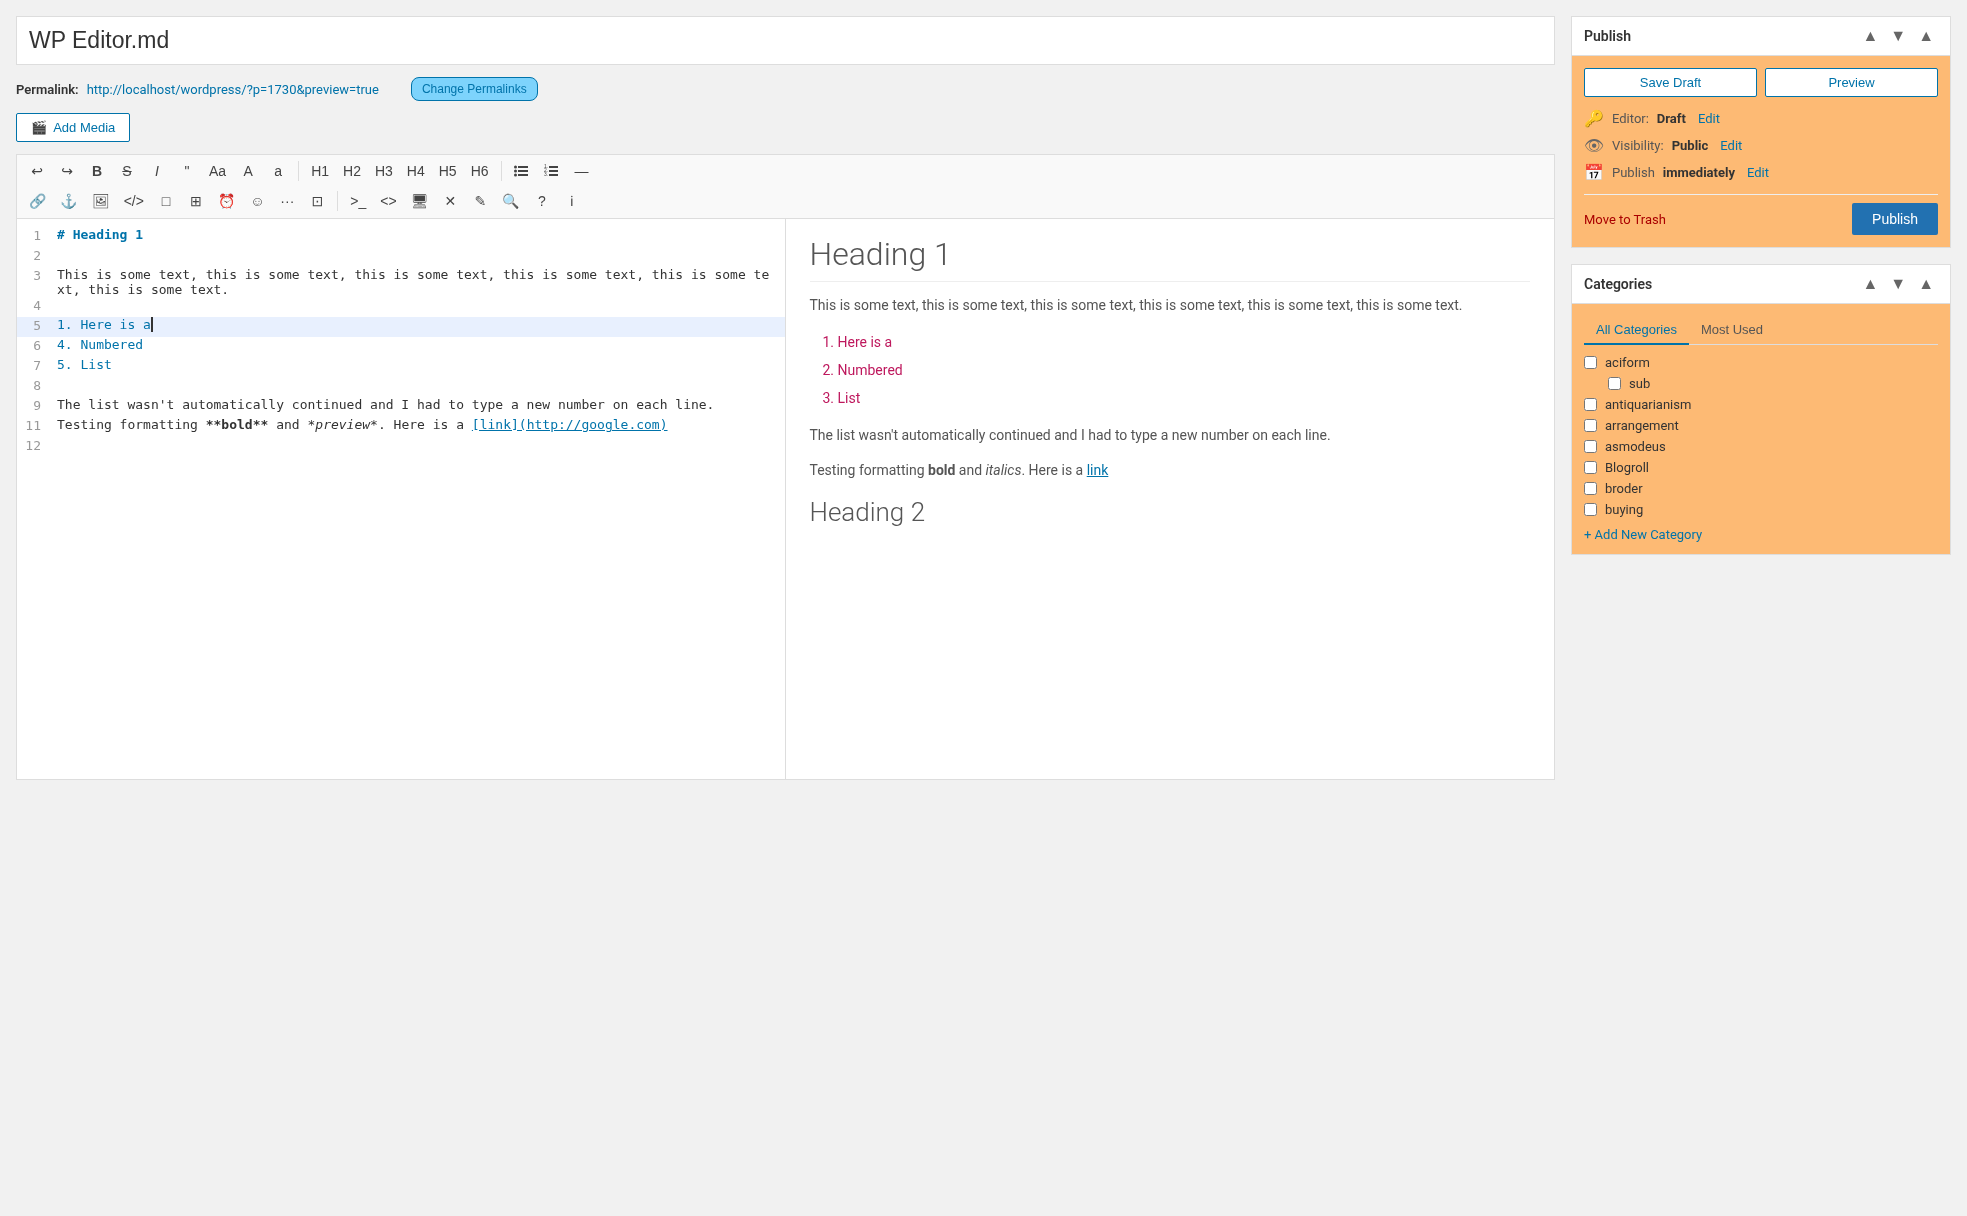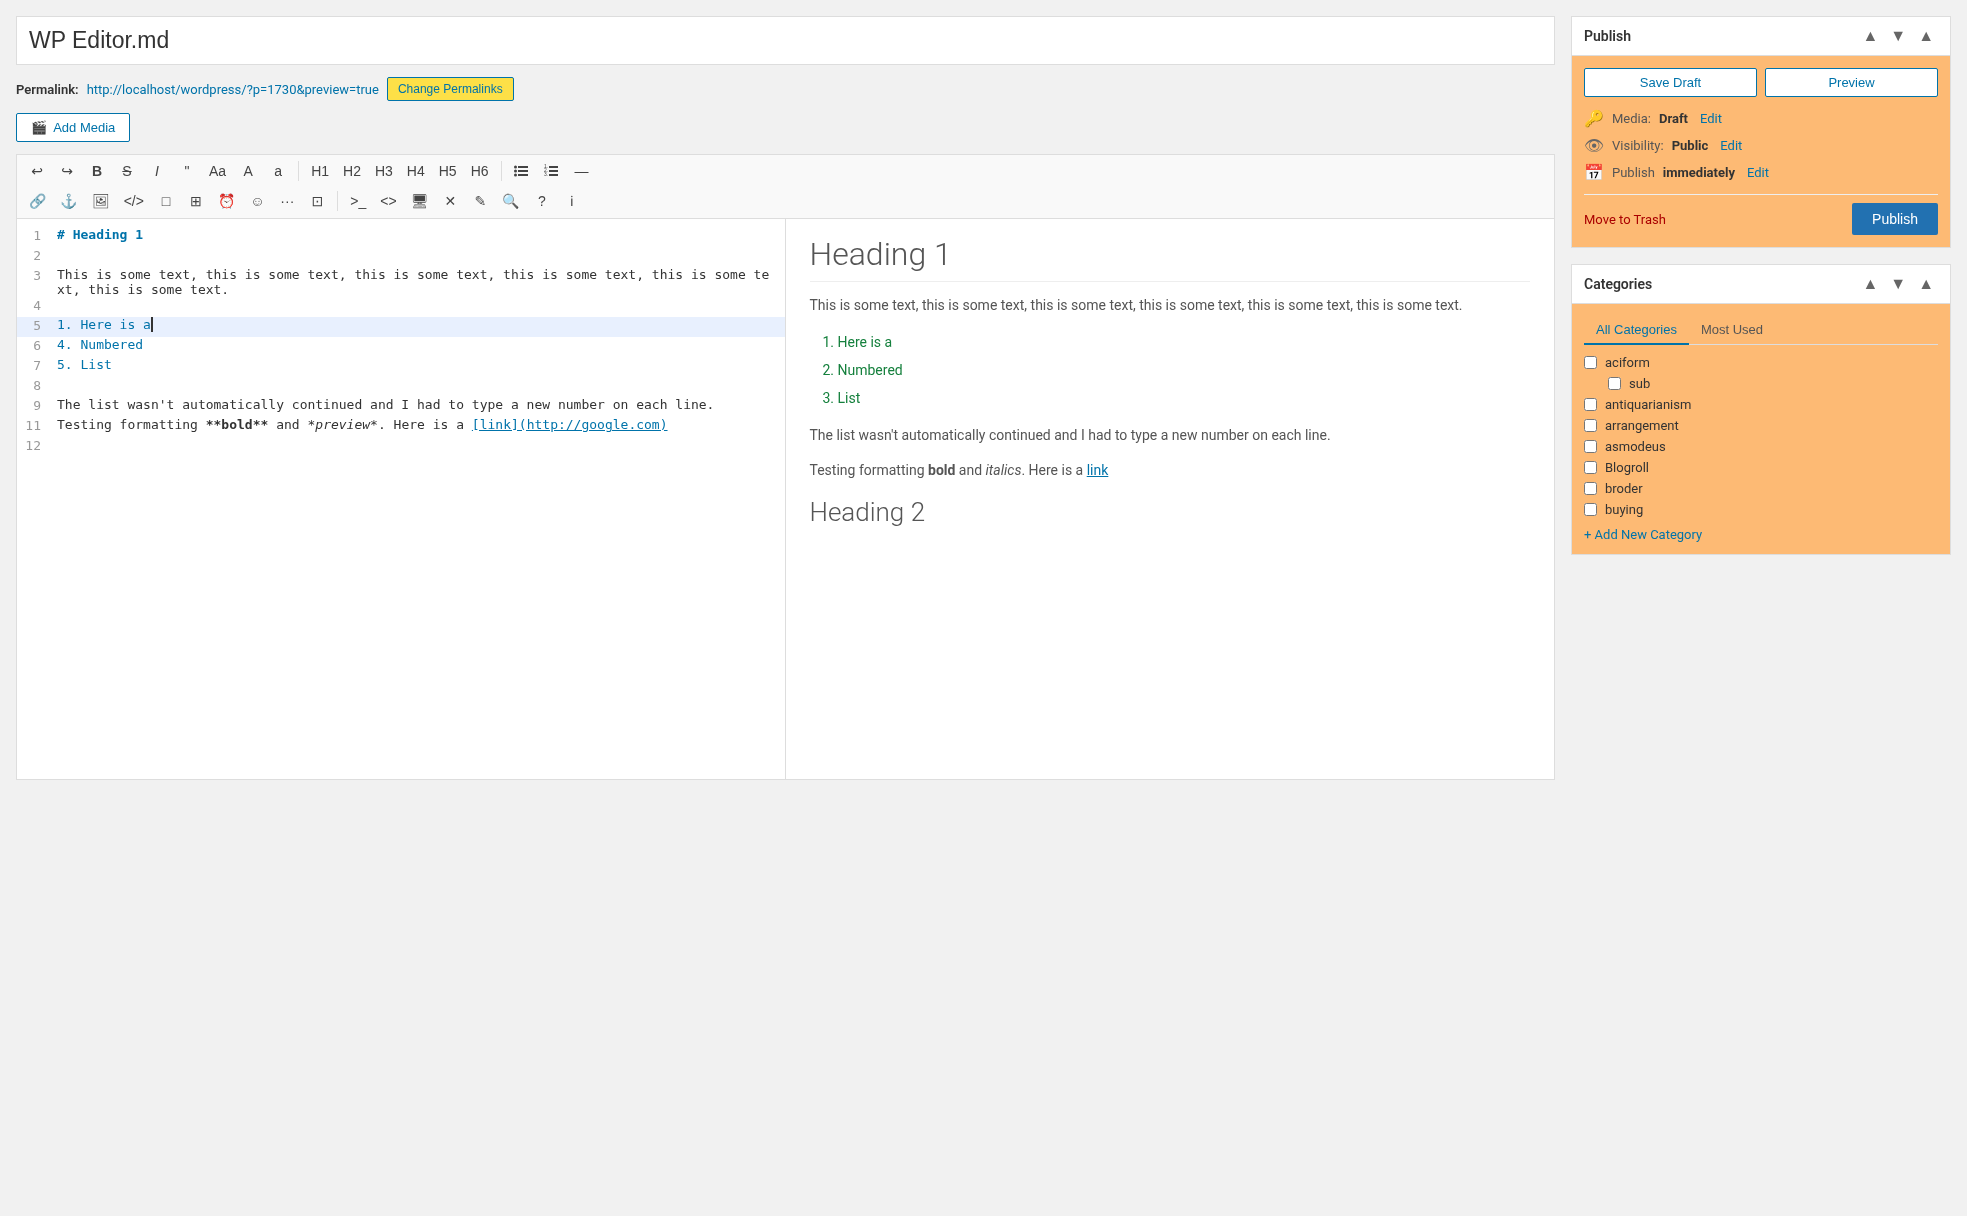--- a/index.html
+++ b/index.html
@@ -44,26 +44,27 @@
     .permalink-label {
       font-weight: 600;
       color: #333;
     }
     .permalink-link {
       color: #0073aa;
       text-decoration: none;
     }
     .change-permalinks-btn {
       border: 1px solid #0073aa;
-      background: #fde047;
+      background: #7dd3fc;
       color: #0073aa;
       padding: 4px 10px;
       cursor: pointer;
       font-size: 12px;
-      border-radius: 2px;
+      border-radius: 8px;
+      margin-left: 24px;
     }
     
     .add-media-btn {
       display: flex;
       align-items: center;
       gap: 6px;
       background: #fff;
       border: 1px solid #0073aa;
       color: #0073aa;
       padding: 6px 14px;
@@ -184,21 +185,21 @@
       color: #555;
       line-height: 1.6;
       margin-bottom: 12px;
     }
     .preview-ol {
       padding-left: 28px;
       margin-bottom: 12px;
     }
     .preview-ol li {
       font-size: 14px;
-      color: #15803d;
+      color: #be185d;
       line-height: 2;
     }
     .preview-link { color: #0073aa; }
 
     
     .sidebar {
       width: 380px;
       flex-shrink: 0;
     }
     .sidebar-box {
@@ -547,21 +548,21 @@
         </div>
       </div>
       <div class="sidebar-box-body">
         <div class="publish-action-row">
           <button class="save-draft-btn">Save Draft</button>
           <button class="preview-btn">Preview</button>
         </div>
         <div class="publish-meta">
           <div class="publish-meta-row">
             <span class="meta-icon">🔑</span>
-            <span class="meta-text">Media:</span>
+            <span class="meta-text">Editor:</span>
             <span><strong>Draft</strong></span>
             <a class="meta-edit-link" href="#">Edit</a>
           </div>
           <div class="publish-meta-row">
             <span class="meta-icon">👁</span>
             <span class="meta-text">Visibility:</span>
             <span><strong>Public</strong></span>
             <a class="meta-edit-link" href="#">Edit</a>
           </div>
           <div class="publish-meta-row">

